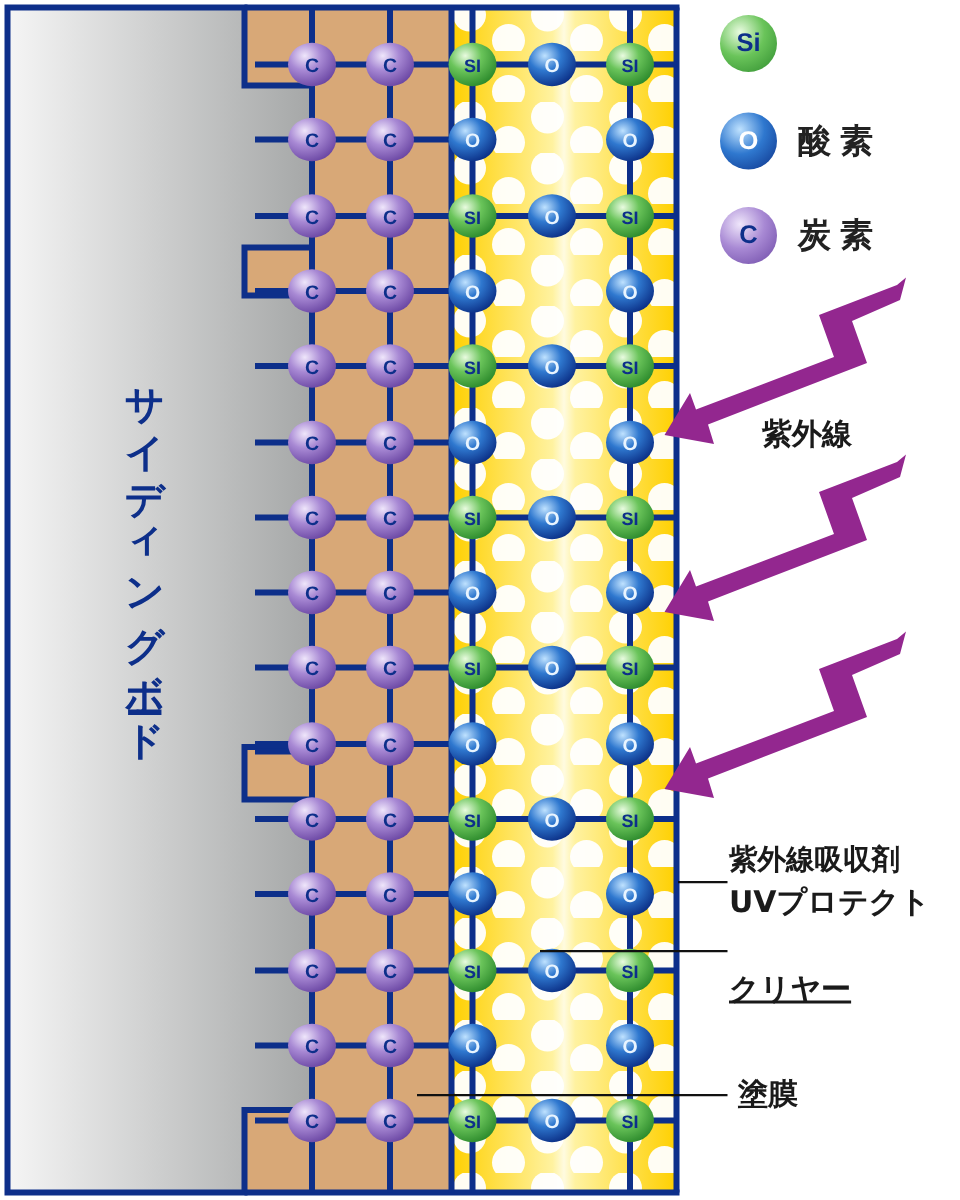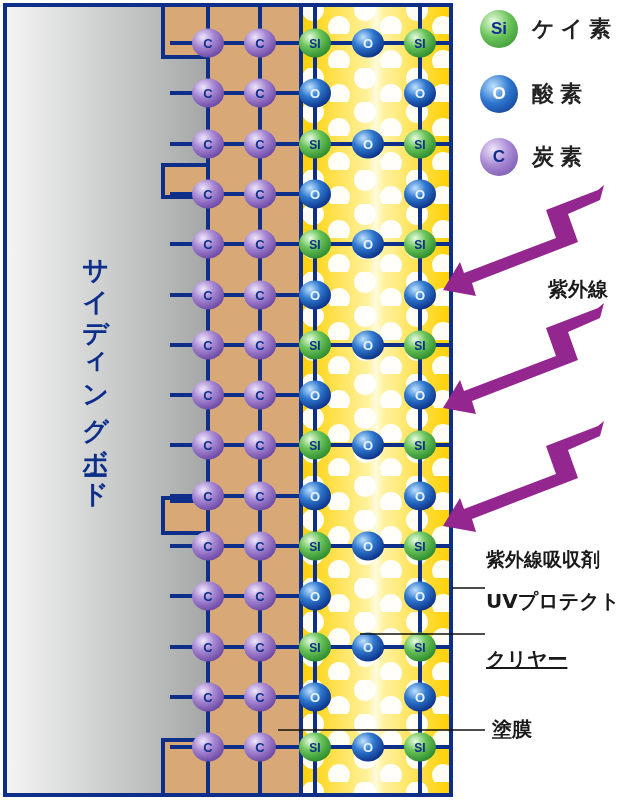--- a/index.html
+++ b/index.html
@@ -397,29 +397,28 @@
 
   <g stroke="#111" stroke-width="1.5">
     <line x1="452" y1="588" x2="485" y2="588"></line>
     <line x1="360" y1="634" x2="485" y2="634"></line>
     <line x1="278" y1="730" x2="485" y2="730"></line>
   </g>
 </svg>
 
 <div class="legend-item" style="left:480px; top:10px;">
   <div class="legend-atom" style="background: radial-gradient(circle at 35% 30%, #e9fbe0, #6ac45a 45%, #2c8a2c); color:#0d2f8a;">Si</div>
-  <span class="legend-label">ケイ素</span>
 </div>
 <div class="legend-item" style="left:480px; top:75px;">
   <div class="legend-atom" style="background: radial-gradient(circle at 35% 30%, #bfe2ff, #2f78cf 45%, #0b2f86); color:#ffffff;">O</div>
   <span class="legend-label">酸素</span>
 </div>
 <div class="legend-item" style="left:480px; top:138px;">
   <div class="legend-atom" style="background: radial-gradient(circle at 35% 30%, #efe6fb, #a889d4 45%, #6a46a3); color:#0d2f8a;">C</div>
   <span class="legend-label">炭素</span>
 </div>
 
 <div class="board-title">サイディングボード</div>
-<div class="label" style="left:548px; top:276px; font-size:20px;">紫外線</div>
-<div class="label" style="left:486px; top:547px; font-size:19px;">紫外線吸収剤</div>
+<div class="label" style="left:508px; top:276px; font-size:20px;">紫外線</div>
+<div class="label" style="left:486px; top:560px; font-size:19px;">紫外線吸収剤</div>
 <div class="label" style="left:486px; top:588px; font-size:20px;">UVプロテクト</div>
 <div class="label" style="left:486px; top:646px; font-size:20px;text-decoration:underline;">クリヤー</div>
 <div class="label" style="left:492px; top:716px; font-size:20px;">塗膜</div>
 
 </body></html>

